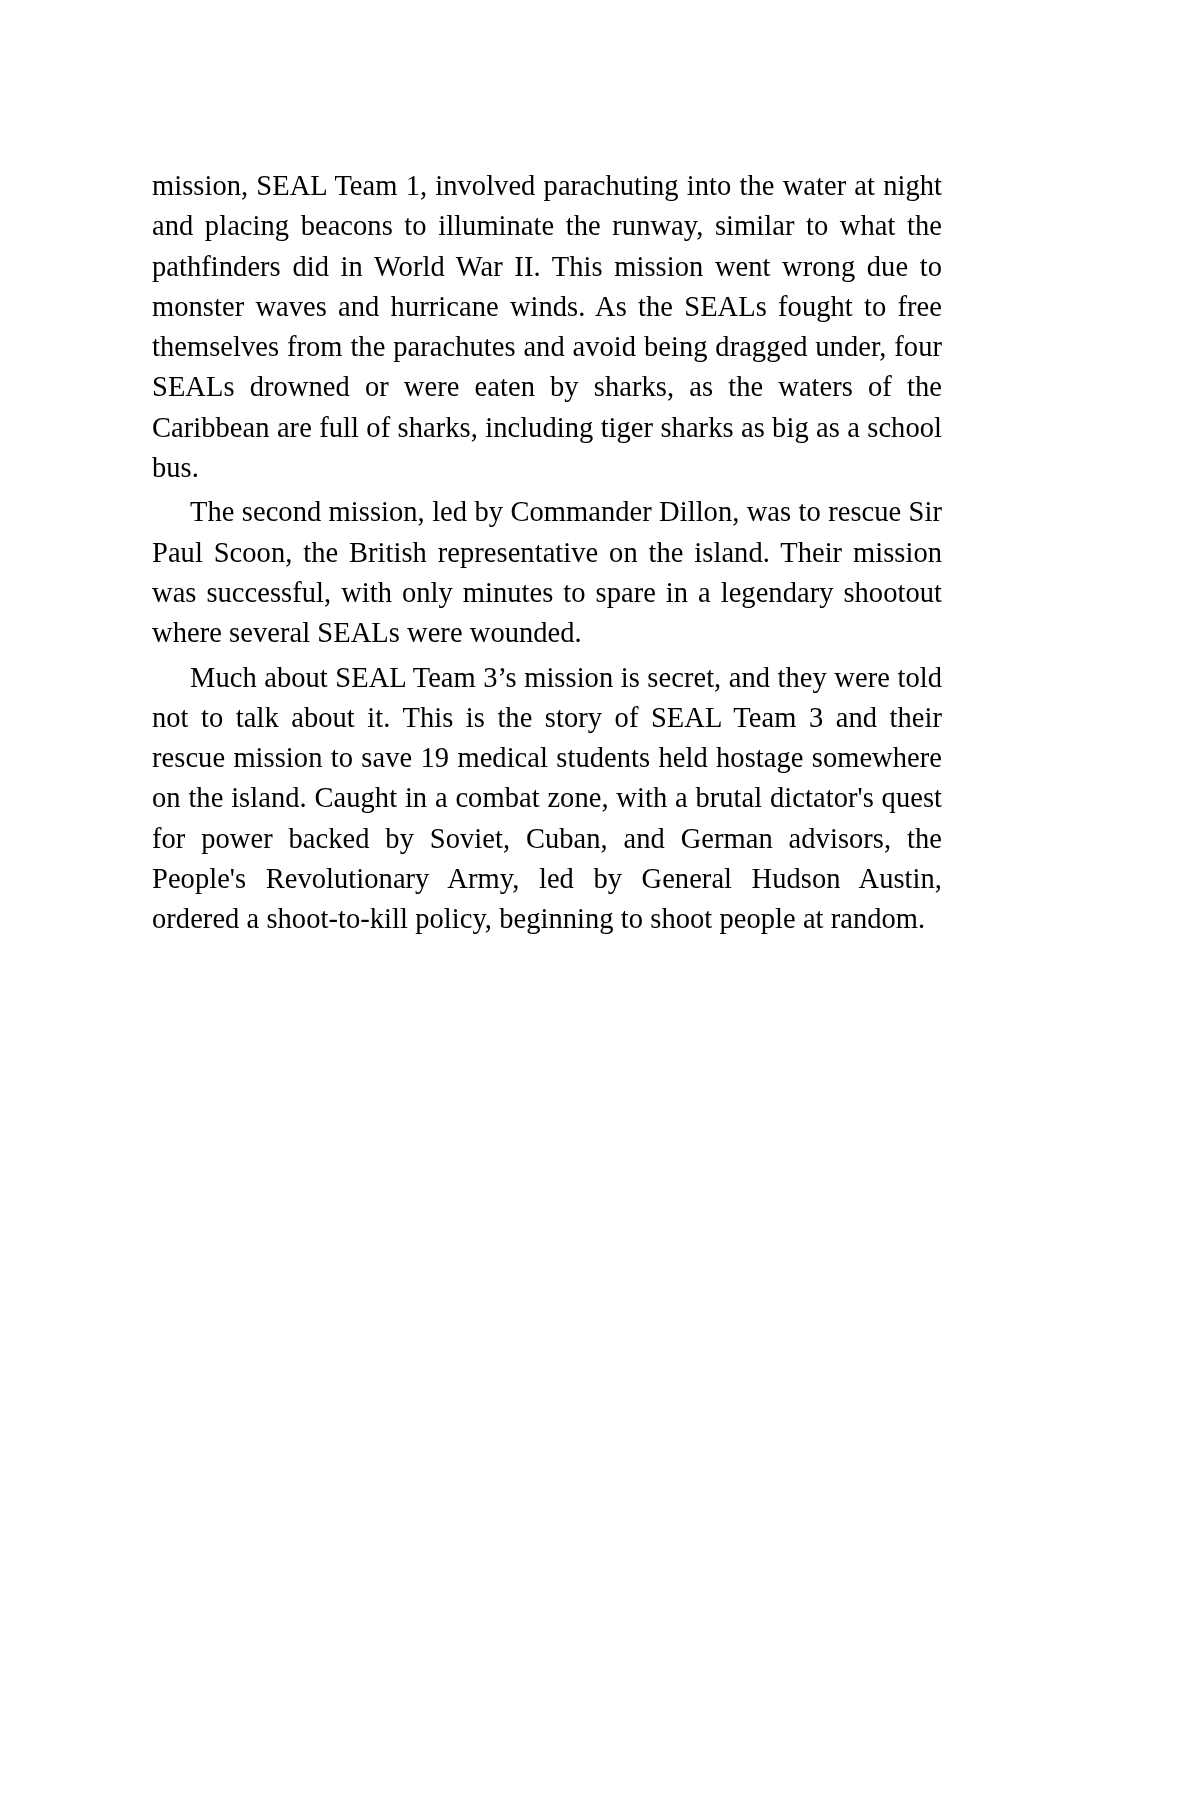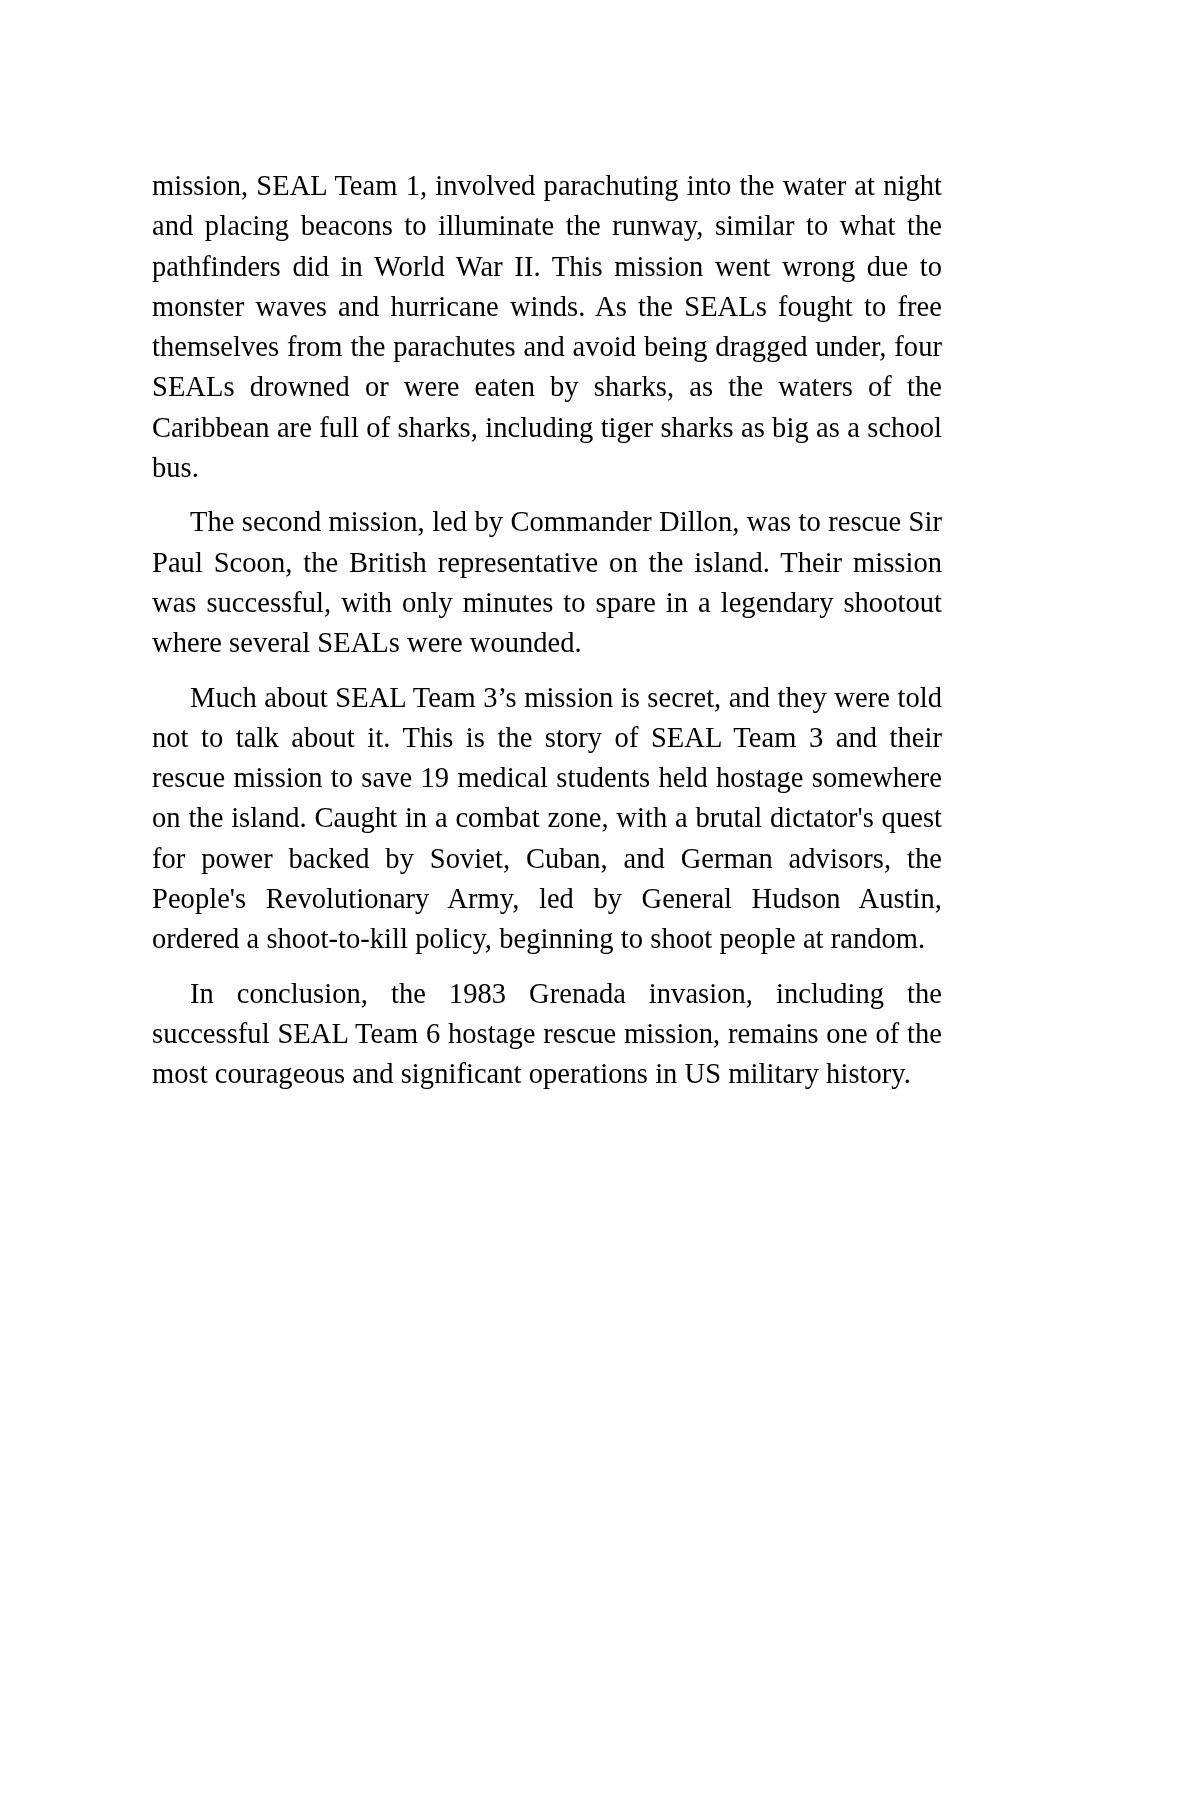--- a/index.html
+++ b/index.html
@@ -45,21 +45,21 @@
     hyphens: none;
     -webkit-hyphens: none;
     text-indent: 0;
   }
 
   .body-paragraph.indented {
     text-indent: 38px;
   }
 
   .body-paragraph + .body-paragraph {
-    margin-top: 14px;
+    margin-top: 4px;
   }
 
   .page-number {
     position: absolute;
     left: 0;
     top: 1654px;
     width: 1200px;
     text-align: center;
     font-size: 28.5px;
     line-height: 34px;
@@ -72,18 +72,17 @@
 
 <div class="page">
 
   <div class="text-column">
     <p class="body-paragraph">mission, SEAL Team 1, involved parachuting into the water at night and placing beacons to illuminate the runway, similar to what the pathfinders did in World War II. This mission went wrong due to monster waves and hurricane winds. As the SEALs fought to free themselves from the parachutes and avoid being dragged under, four SEALs drowned or were eaten by sharks, as the waters of the Caribbean are full of sharks, including tiger sharks as big as a school bus.</p>
 
     <p class="body-paragraph indented">The second mission, led by Commander Dillon, was to rescue Sir Paul Scoon, the British representative on the island. Their mission was successful, with only minutes to spare in a legendary shootout where several SEALs were wounded.</p>
 
     <p class="body-paragraph indented">Much about SEAL Team 3’s mission is secret, and they were told not to talk about it. This is the story of SEAL Team 3 and their rescue mission to save 19 medical students held hostage somewhere on the island. Caught in a combat zone, with a brutal dictator's quest for power backed by Soviet, Cuban, and German advisors, the People's Revolutionary Army, led by General Hudson Austin, ordered a shoot-to-kill policy, beginning to shoot people at random.</p>
 
-    <p class="body-paragraph indented">In conclusion, the 1983 Grenada invasion, including the successful SEAL Team 6 hostage rescue mission, remains one of the most courageous and significant operations in US military history.</p>
   </div>
 
   <div class="page-number">xvii</div>
 
 </div>
 
 </body></html>

